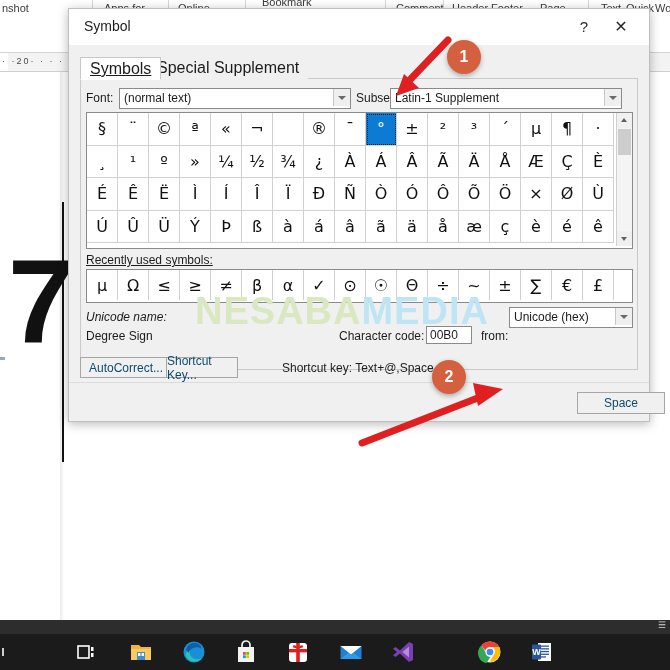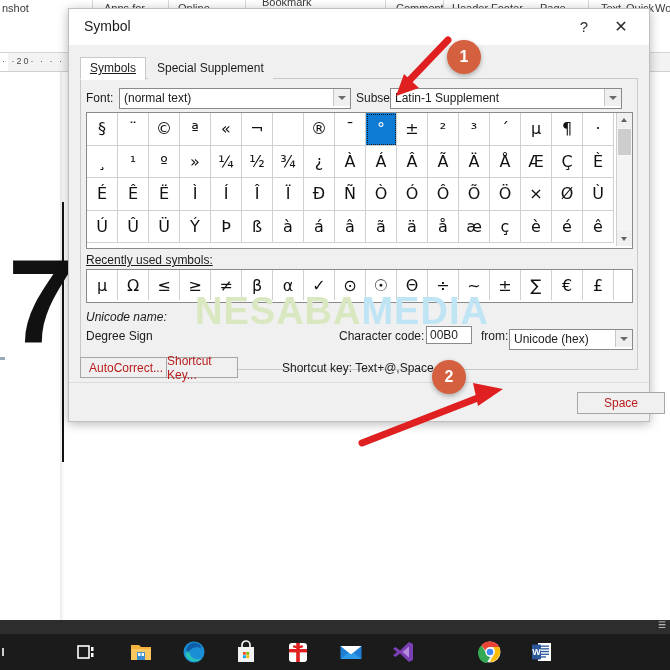--- a/index.html
+++ b/index.html
@@ -45,21 +45,21 @@
   .dlg-title{position:absolute;left:0;top:0;width:580px;height:36px;background:#ffffff;}
   .dlg-title-text{position:absolute;left:15px;top:9px;font-size:14px;color:#1c1c1c;}
   .dlg-help{position:absolute;right:52px;top:6px;width:26px;height:24px;text-align:center;
      font-size:15px;color:#2b2b2b;line-height:24px;cursor:default;}
   .dlg-close{position:absolute;right:14px;top:6px;width:28px;height:24px;text-align:center;
      font-size:16px;color:#2b2b2b;line-height:24px;cursor:default;}
   .dlg-body{position:absolute;left:0;top:36px;width:580px;height:337px;background:#f0f0f0;}
 
   
   .tabstrip{position:absolute;left:11px;top:12px;width:558px;height:22px;}
-  .tab{position:absolute;top:0;height:22px;padding:0 9px;font-size:12px;color:#1c1c1c;
+  .tab{position:absolute;top:0;height:22px;padding:0 9px;font-size:16px;color:#1c1c1c;
       line-height:22px;background:#f0f0f0;}
   .tab.active{background:#ffffff;border:1px solid #c9c9c9;border-bottom:1px solid #ffffff;
       height:21px;line-height:21px;z-index:3;}
   .tabline{position:absolute;left:11px;top:33px;width:558px;height:1px;background:#c9c9c9;}
 
   .panel{position:absolute;left:11px;top:34px;width:556px;height:290px;background:#f0f0f0;
      border-left:1px solid #c9c9c9;border-right:1px solid #c9c9c9;border-bottom:1px solid #c9c9c9;}
 
   .lbl{position:absolute;font-size:12px;color:#1c1c1c;white-space:nowrap;}
   .ul{text-decoration:underline;}
@@ -92,21 +92,21 @@
   .recentbox{position:absolute;background:#ffffff;border:1px solid #8a8a8a;}
   .rrow{display:flex;}
   .rcell{width:31px;height:30px;border-right:1px solid #d0d0d0;display:flex;
      align-items:center;justify-content:center;font-size:16px;color:#111;
      font-family:"DejaVu Sans", sans-serif;box-sizing:border-box;cursor:default;}
 
   .textbox{position:absolute;height:18px;background:#ffffff;border:1px solid #8a8a8a;
      font-size:12px;color:#1c1c1c;padding:1px 3px;box-sizing:border-box;}
 
   .btn{position:absolute;height:21px;background:#f0f0f0;border:1px solid #a6a6a6;
-     font-size:12px;color:#b91c1c;display:flex;align-items:center;justify-content:center;
+     font-size:12px;color:#0c4a6e;display:flex;align-items:center;justify-content:center;
      cursor:default;box-sizing:border-box;}
   .btn.focus{border:2px solid #0d7ad4;background:#efefef;}
 
   .dlg-footer{position:absolute;left:0;top:373px;width:580px;height:38px;background:#f0f0f0;
      border-top:1px solid #dcdcdc;}
 
   
   .watermark{position:absolute;left:195px;top:290px;font-size:38px;font-weight:700;
      letter-spacing:1px;pointer-events:none;font-family:"Liberation Sans", sans-serif;}
   .wm-a{color:#d9e8c0;}
@@ -311,21 +311,21 @@
 
       <div class="lbl" style="left:5px;top:231px;font-style:italic;">Unicode name:</div>
       <div class="lbl" style="left:5px;top:250px;">Degree Sign</div>
 
       <div class="lbl" style="left:258px;top:250px;">
         <span class="ul" style="text-decoration:none;">Character code:</span>
       </div>
       <input class="textbox" style="left: 345px; top: 247px; width: 46px;" id="charcode-input" value="00B0">
 
       <div class="lbl" style="left:400px;top:250px;">from:</div>
-      <div class="combo" style="left:428px;top:250px;width:122px;">
+      <div class="combo" style="left:428px;top:228px;width:122px;">
         <span class="val">Unicode (hex)</span>
         <span class="arrow"></span>
       </div>
     </div>
 
     <div class="btn" style="left:11px;top:312px;width:92px;">
       <span>AutoCorrect...</span>
     </div>
     <div class="btn" style="left:97px;top:312px;width:72px;">
       <span>Shortcut Key...</span>

